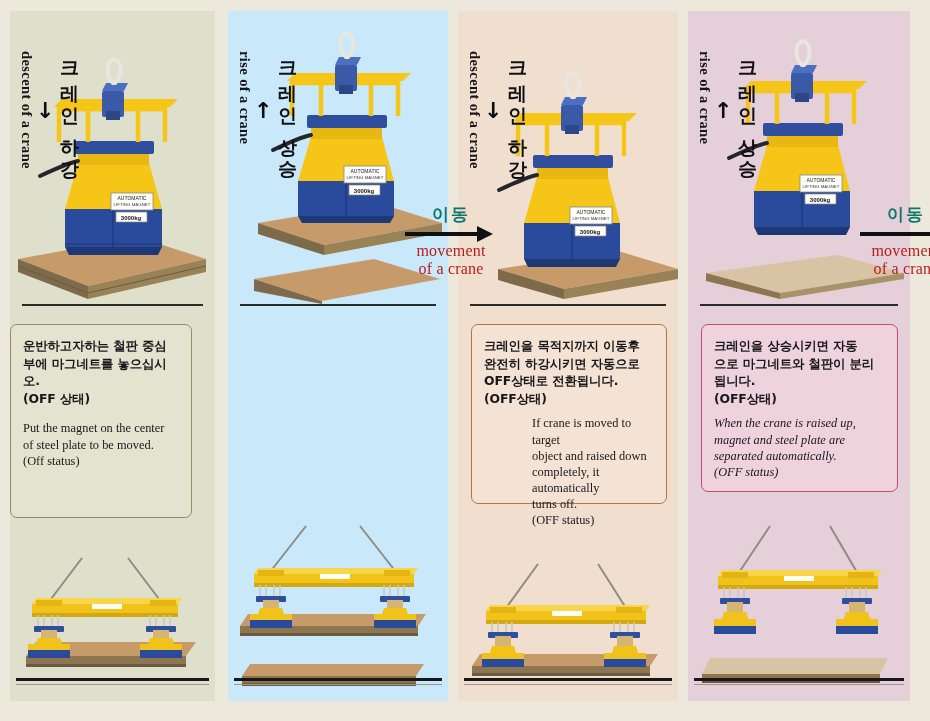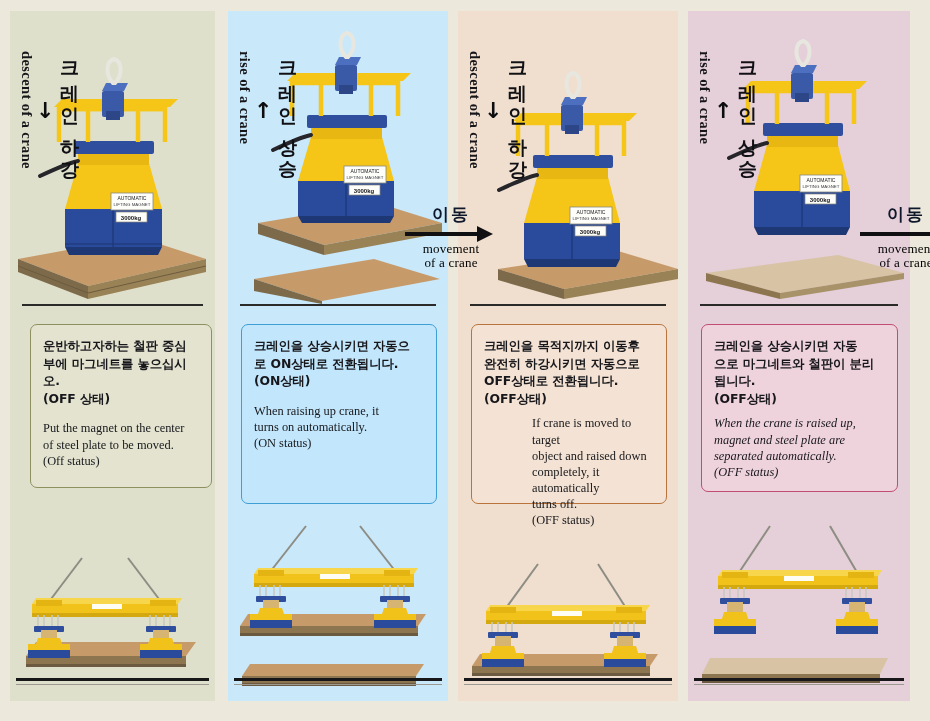--- a/index.html
+++ b/index.html
@@ -122,21 +122,21 @@
     z-index: 9;
     text-align: center;
     width: 108px;
   }
   .move-1 { left: 397px; top: 205px; }
   .move-2 { left: 852px; top: 205px; }
   .move-kr {
     font-family: "DejaVu Sans", sans-serif;
     font-size: 17px;
     font-weight: 700;
-    color: #0f172a;
+    color: #0f766e;
     letter-spacing: 2px;
     line-height: 1.1;
   }
   .move-arrow {
     width: 100%;
     height: 17px;
     position: relative;
     margin: 1px 0 0 0;
   }
   .move-arrow .shaft {
@@ -151,35 +151,35 @@
     position: absolute;
     left: 80px;
     top: 1px;
     width: 0; height: 0;
     border-top: 8px solid transparent;
     border-bottom: 8px solid transparent;
     border-left: 16px solid #101013;
   }
   .move-en {
     font-family: "Liberation Serif", serif;
-    font-size: 13px;
-    color: #000000;
+    font-size: 16px;
+    color: #b91c1c;
     line-height: 1.12;
     letter-spacing: 0.2px;
   }
 
   
   .card {
     position: absolute;
     top: 313px;
     border-radius: 7px;
     box-sizing: border-box;
     padding: 12px 11px 10px 12px;
   }
-  .panel-1 .card { left: 20px;  width: 182px; height: 164px; border: 1.6px solid #8d9160; background: #e3e3d0; }
+  .panel-1 .card { left: 0;  width: 182px; height: 194px; border: 1.6px solid #8d9160; background: #e3e3d0; }
   .panel-2 .card { left: 13px;  width: 196px; height: 180px; border: 1.6px solid #3f9ed4; background: #c2e6fb; }
   .panel-3 .card { left: 13px;  width: 196px; height: 180px; border: 1.6px solid #b8743c; background: #f4e3d4; }
   .panel-4 .card { left: 13px;  width: 197px; height: 168px; border: 1.6px solid #c04d72; background: #eed2dc; }
 
   .card-kr {
     font-family: "DejaVu Sans", sans-serif;
     font-size: 12.4px;
     font-weight: 700;
     color: #18181c;
     line-height: 1.42;
@@ -375,28 +375,20 @@
     <div class="vcap">
       <span class="vcap-en">rise of a crane</span>
       <span class="vcap-kr">
         <span>크레인 상승</span>
         <span class="vcap-arrow">↑</span>
       </span>
     </div>
 
     <div class="divider"></div>
 
-    <div class="card">
-      <div class="card-kr">크레인을 상승시키면 자동으
-로 ON상태로 전환됩니다.
-(ON상태)</div>
-      <div class="card-en">When raising up crane, it
-turns on automatically.
-(ON status)</div>
-    </div>
 
     <div class="scene-bottom">
       <svg width="220" height="185" viewBox="0 0 220 185">
         <g stroke="#8d8d84" stroke-width="2" fill="none">
           <line x1="78" y1="10" x2="42" y2="56"></line>
           <line x1="132" y1="10" x2="168" y2="56"></line>
         </g>
         <g>
           <polygon points="12,110 190,110 198,98 20,98" fill="#c79a6a"></polygon>
           <rect x="12" y="110" width="178" height="9" fill="#8d7550"></rect>

